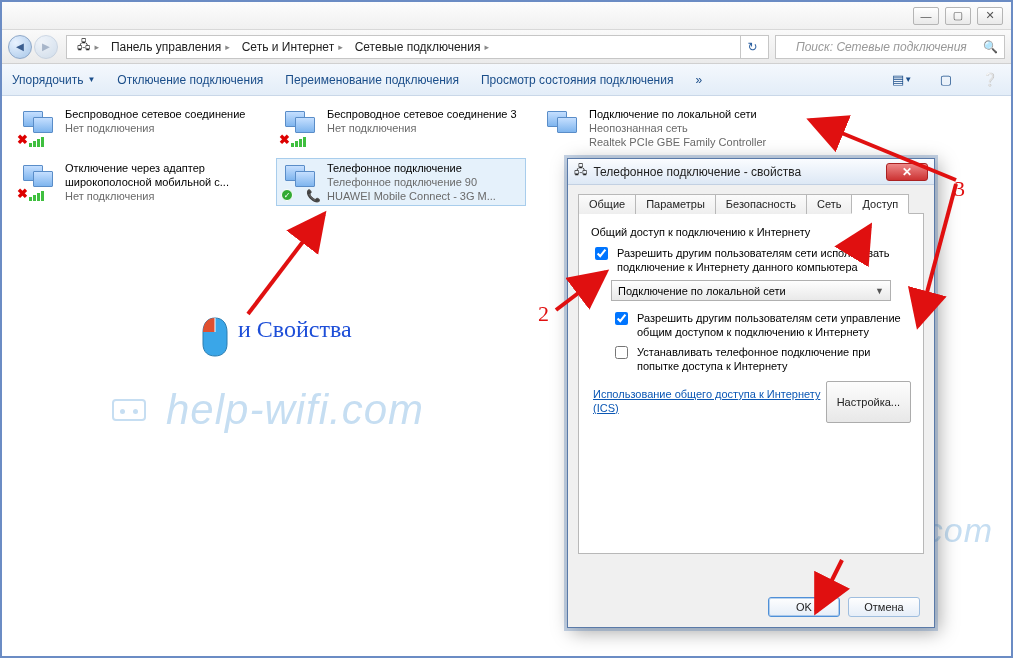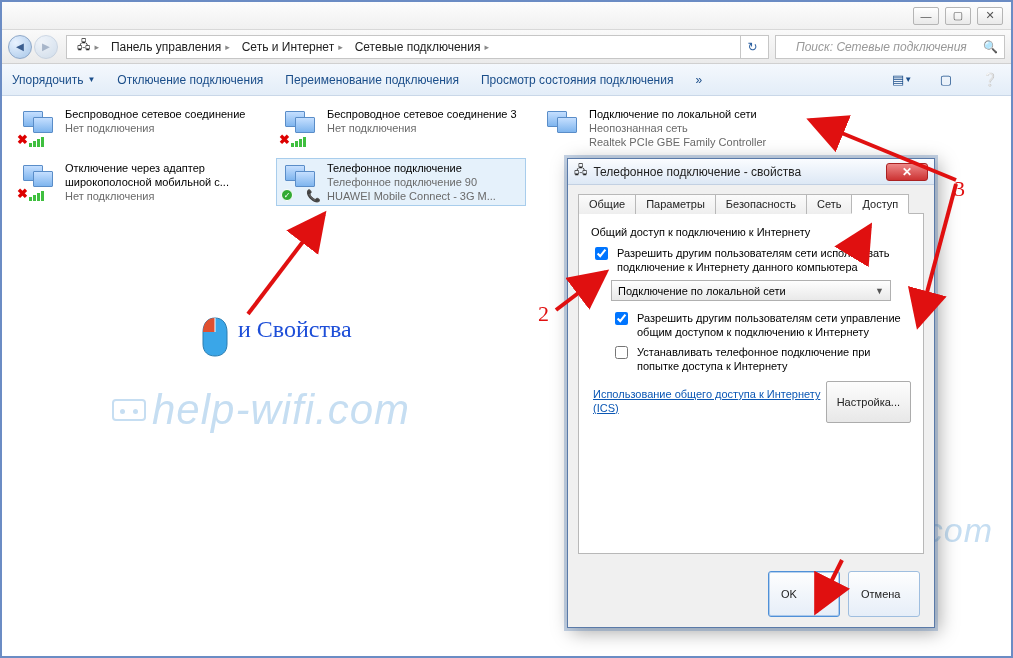--- a/index.html
+++ b/index.html
@@ -193,30 +193,30 @@
   .dropdown .dd-arrow { font-size:9px;color:#555;}
   .link { color:#0b57b4;text-decoration:underline;display:inline-block;margin:6px 0 0 2px;line-height:14px;}
   .settings-btn {
     float:right;border:1px solid #acacac;background:linear-gradient(#fdfdfd,#e8e8e8);
     padding:14px 10px;font-size:11px;color:#222;border-radius:2px;
   }
   .dialog-buttons {
     position:absolute;bottom:10px;right:14px;display:flex;gap:8px;
   }
   .dbtn {
-    min-width:72px;padding:16px 12px;border:1px solid #9fbedf;border-radius:3px;
-    background:linear-gradient(#fefefe,#e6eef8);font-size:11px;color:#222;text-align:left;
+    min-width:72px;padding:3px 12px;border:1px solid #9fbedf;border-radius:3px;
+    background:linear-gradient(#fefefe,#e6eef8);font-size:11px;color:#222;text-align:center;
   }
   .dbtn.primary { border-color:#4f90d8; box-shadow:0 0 0 1px rgba(79,144,216,.4) inset;}
 
   
   .watermark {
     position:absolute;color:#c6def2;font-size:42px;font-style:italic;
     font-weight:400;pointer-events:none;letter-spacing:1px;
-    display:flex;align-items:center;gap:6px;
+    display:flex;align-items:center;gap:20px;
   }
   .wm-icon { width:34px;height:22px;border:2px solid #c6def2;border-radius:4px;position:relative;}
   .wm-icon::before,.wm-icon::after{content:'';position:absolute;width:5px;height:5px;background:#c6def2;border-radius:50%;top:8px;}
   .wm-icon::before{left:6px;} .wm-icon::after{right:6px;}
 
   .arrow-svg { position:absolute; pointer-events:none; z-index:10;}
 </style>
 </head>
 <body>
 

